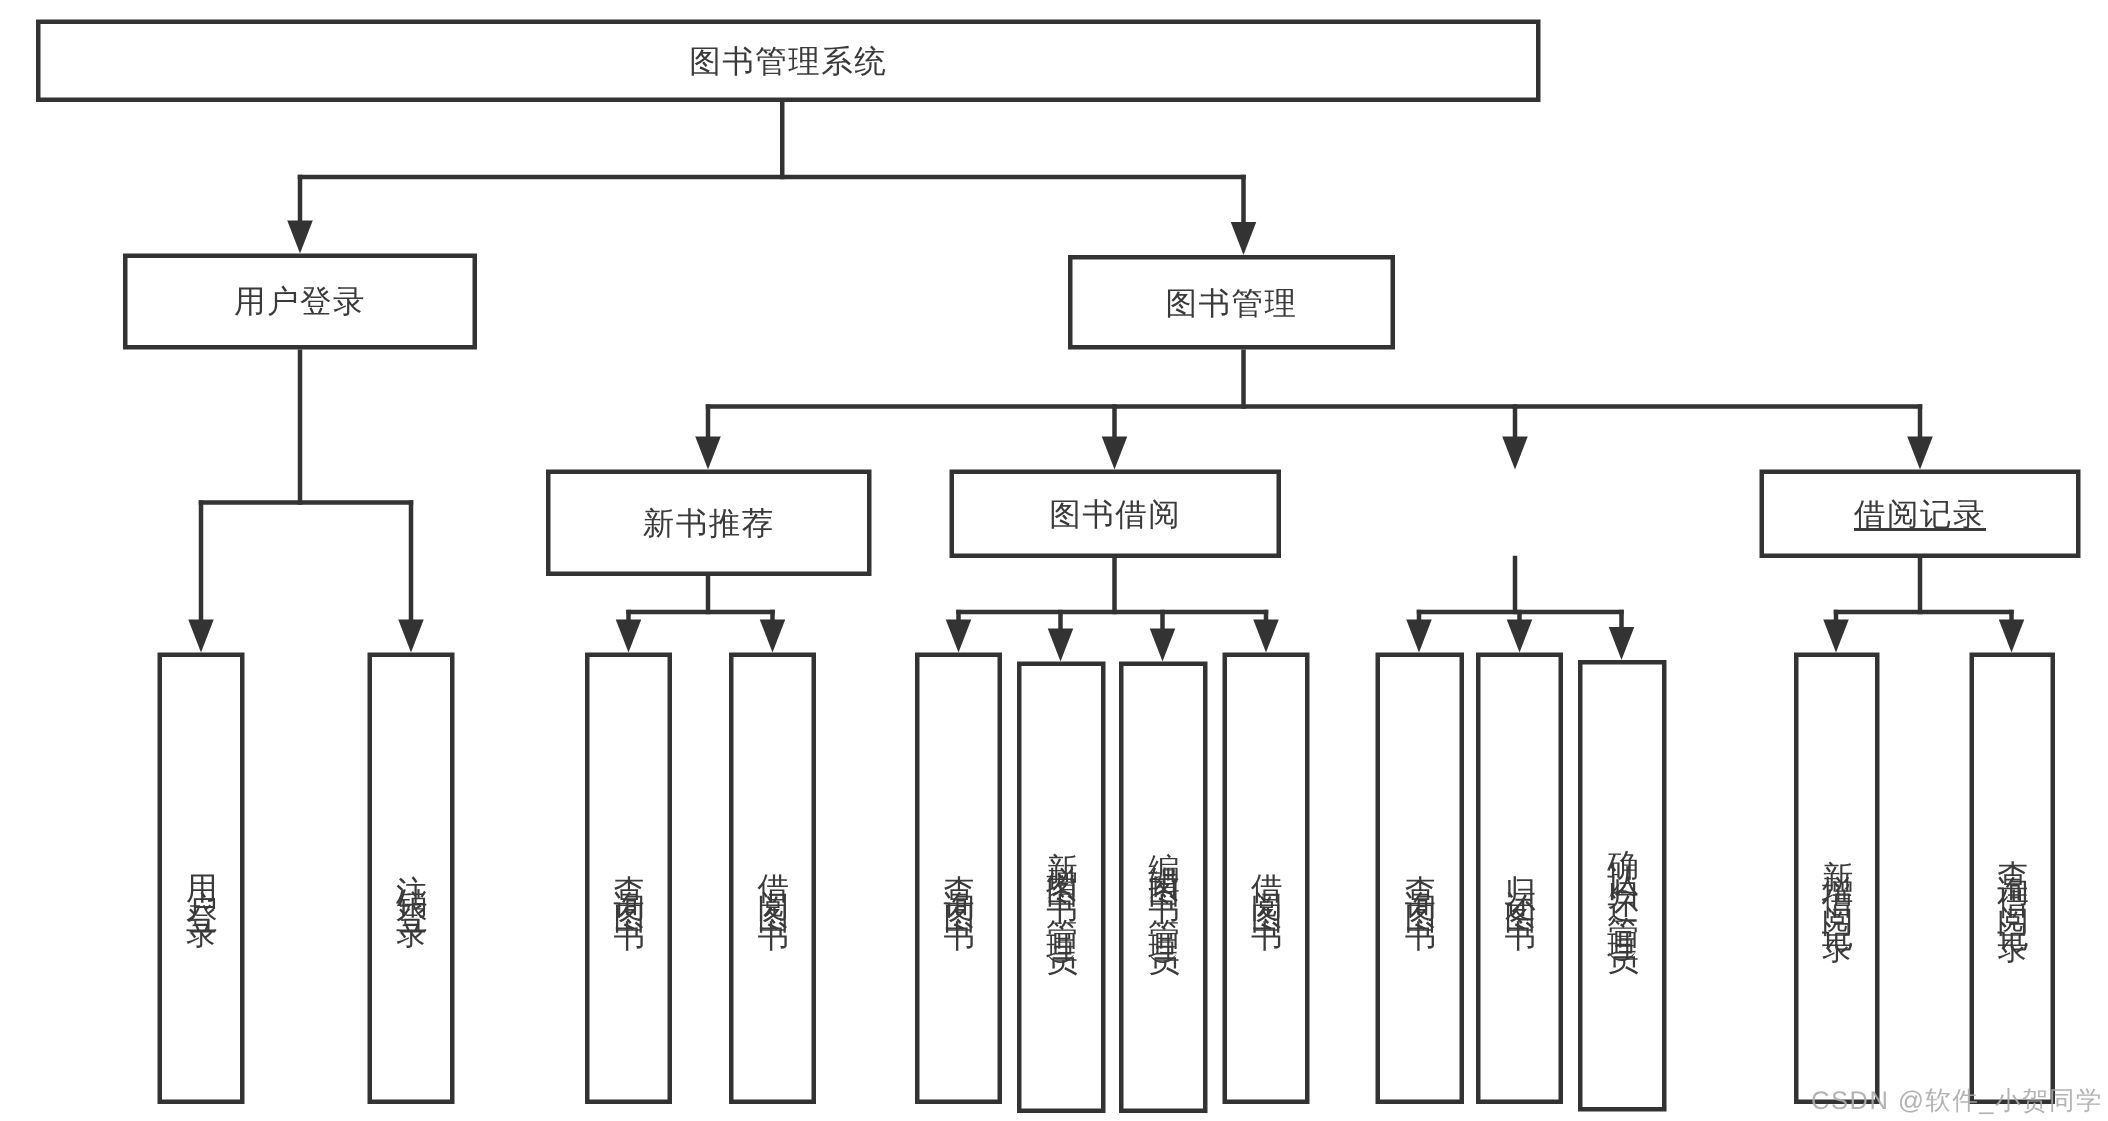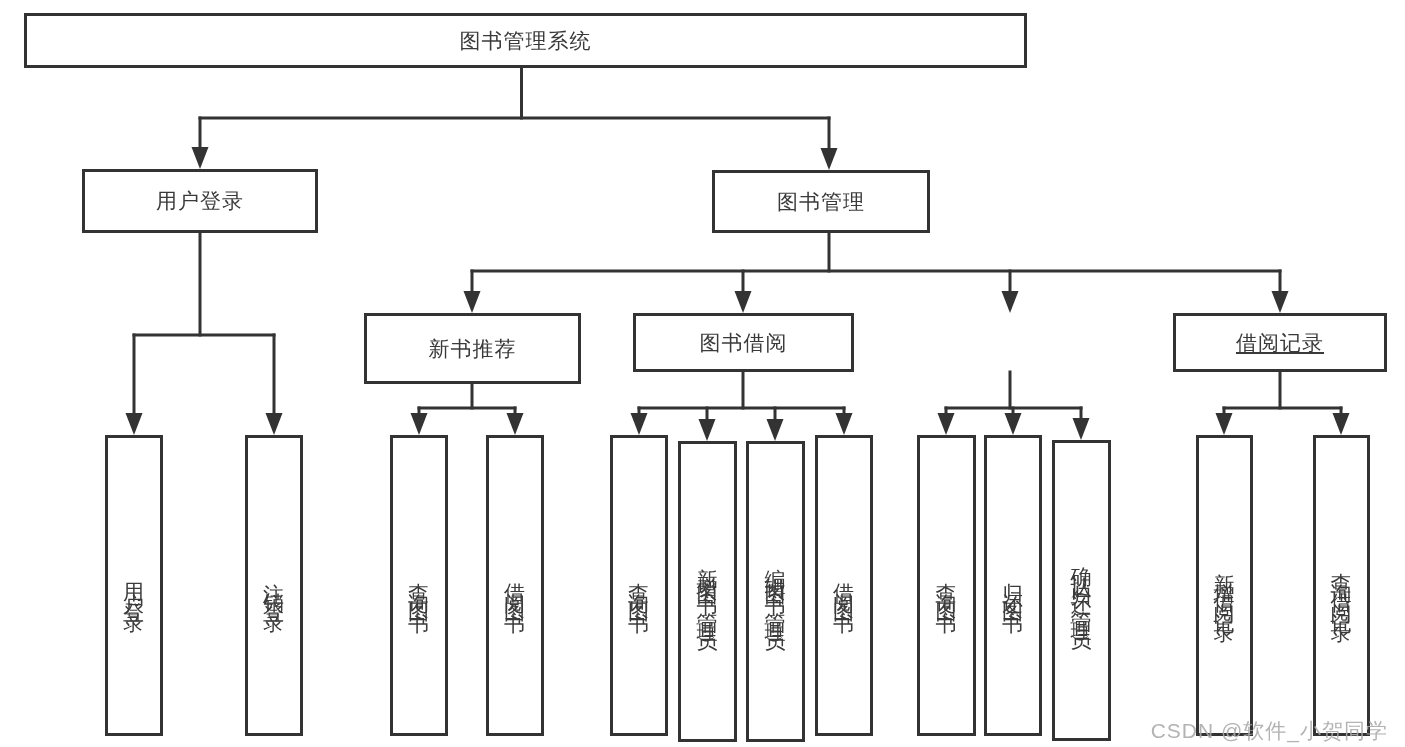--- a/index.html
+++ b/index.html
@@ -56,22 +56,22 @@
     text-orientation: mixed;
     font-size: 21px;
     color: var(--text);
     letter-spacing: 10px;
     line-height: 1.1;
     white-space: nowrap;
   }
   .vtext.long { letter-spacing: 9px; }
   #watermark {
     position: absolute;
-    right: 17px; bottom: 2px;
-    font-size: 21px;
+    right: 3px; bottom: 2px;
+    font-size: 17px;
     color: var(--watermark);
     opacity: 0.9;
     letter-spacing: 1px;
     z-index: 6;
     white-space: nowrap;
   }
 </style>
 </head>
 <body>
 

